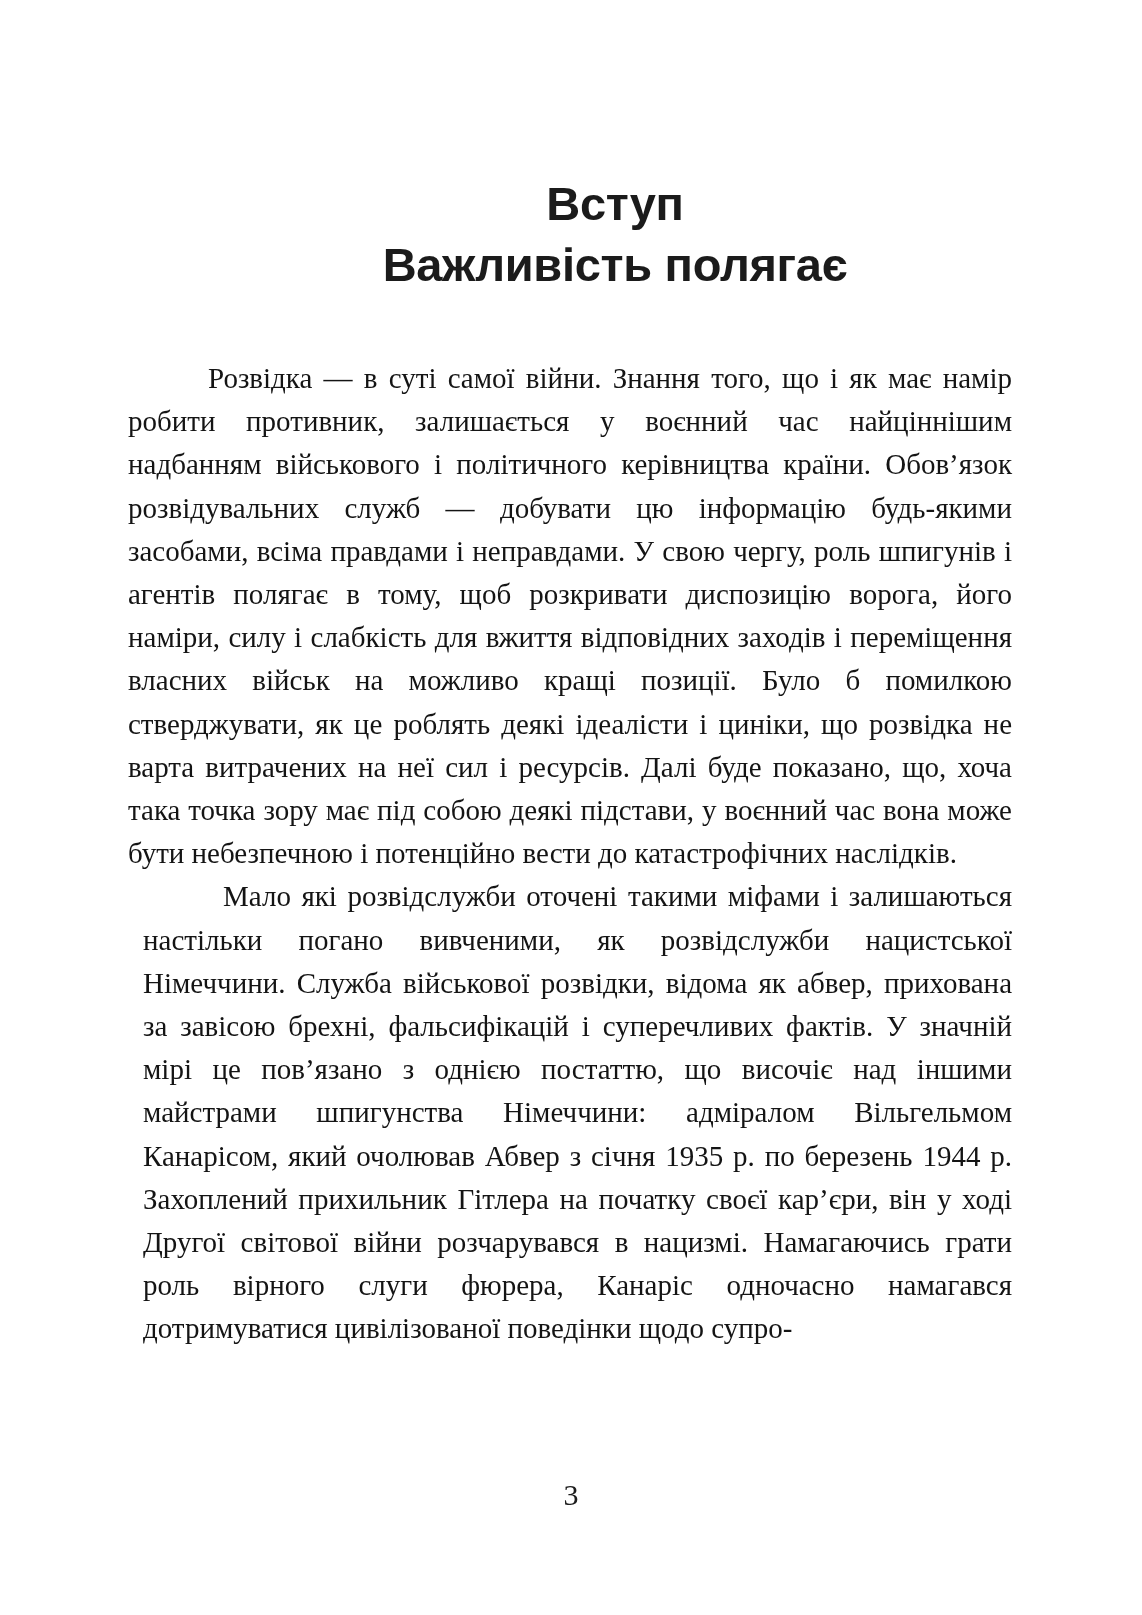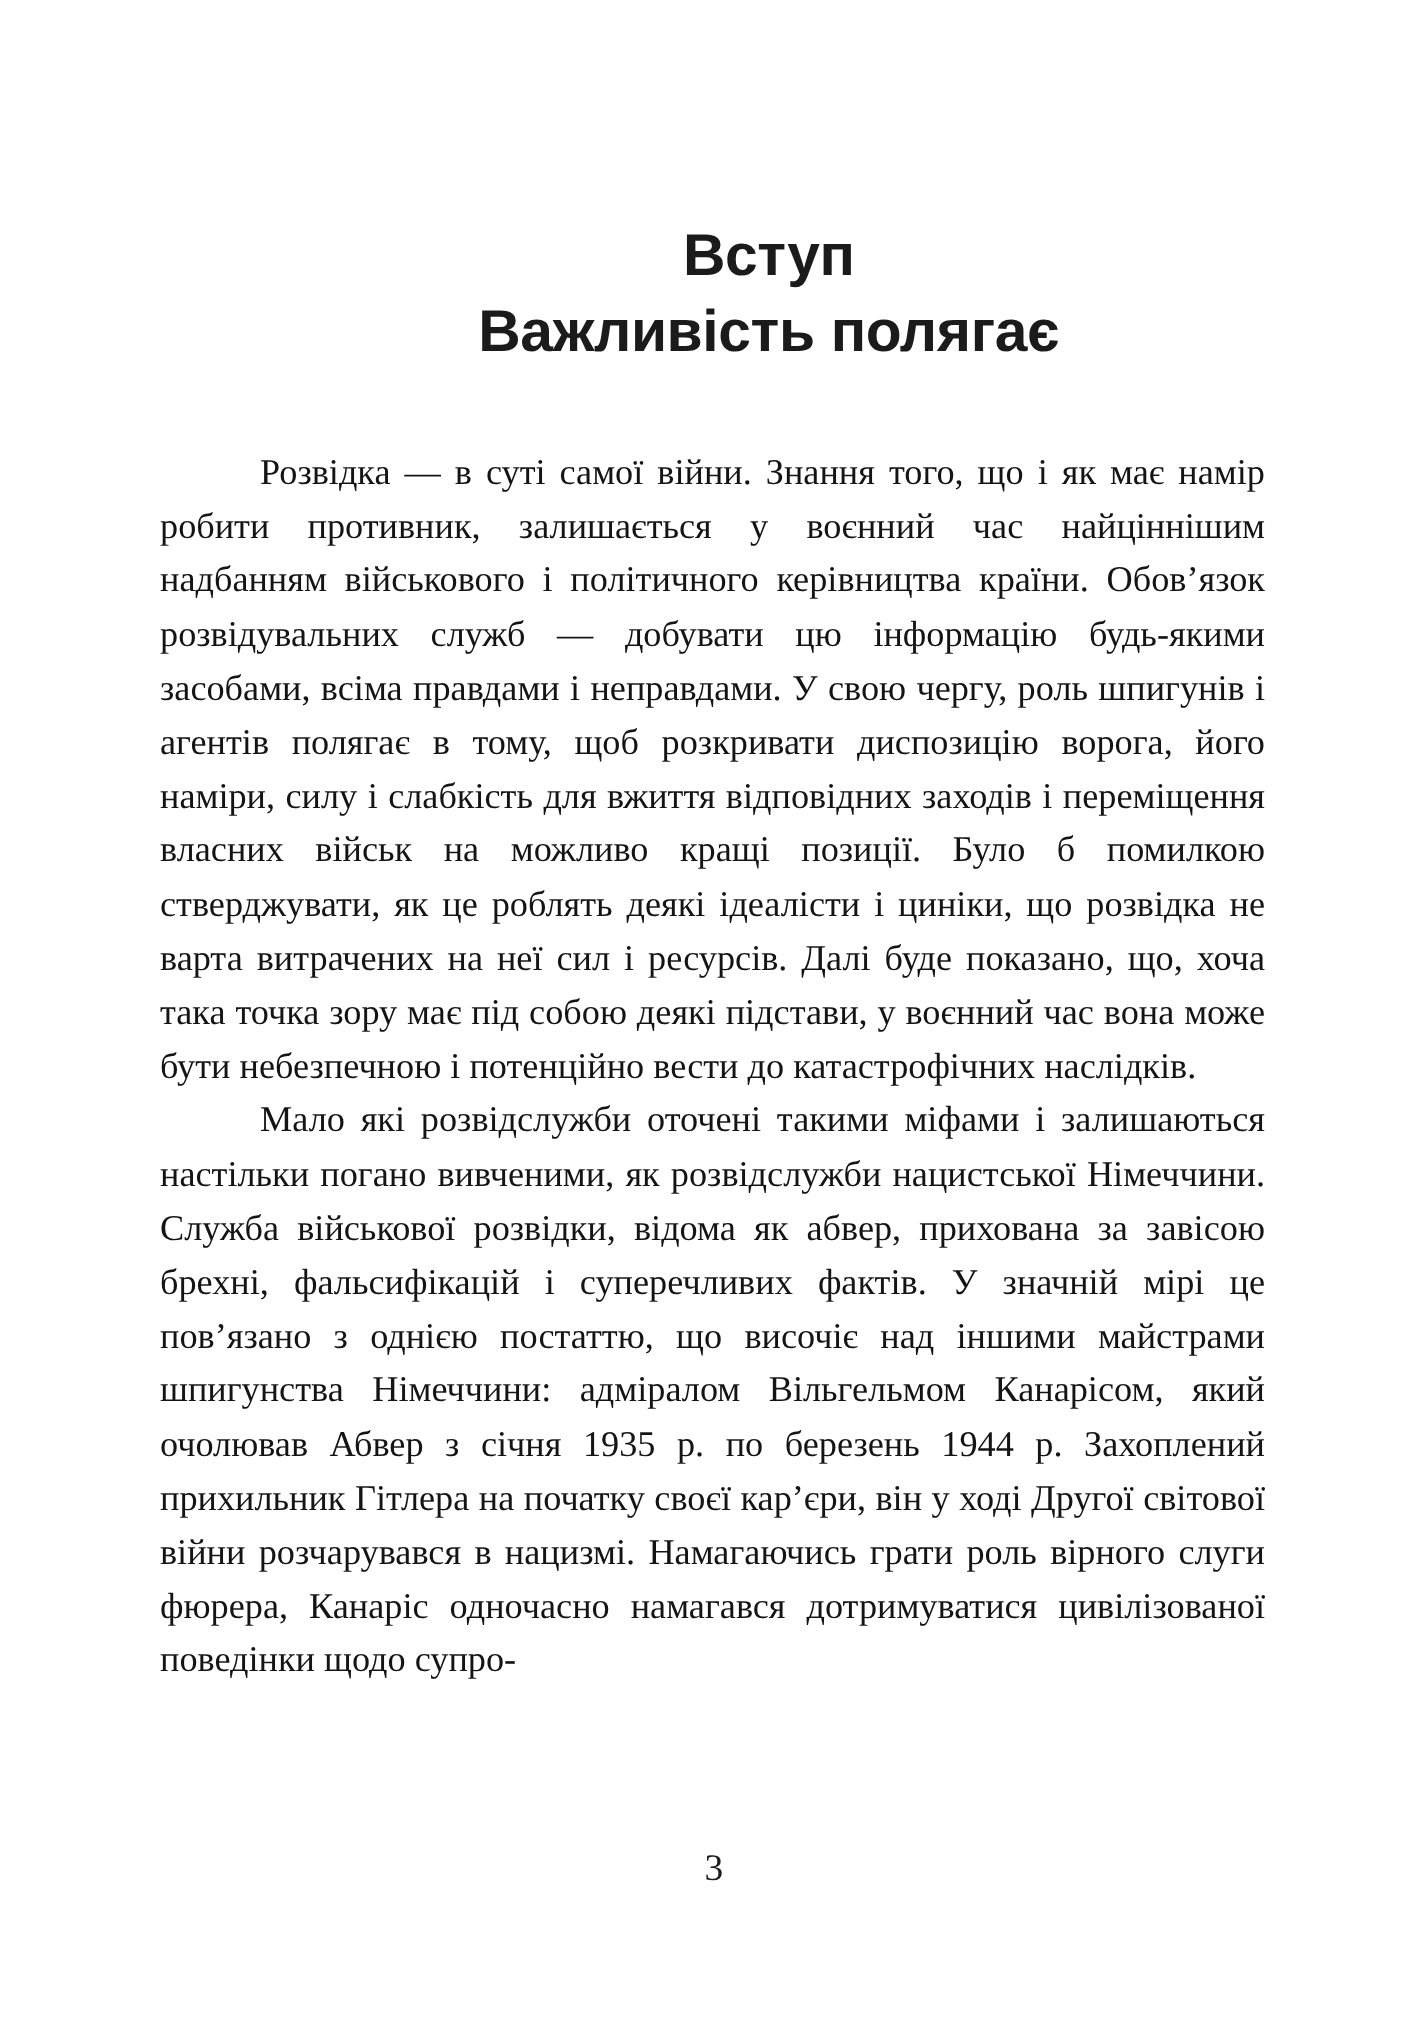--- a/index.html
+++ b/index.html
@@ -62,20 +62,21 @@
     text-align: justify;
     text-justify: inter-word;
     text-indent: 80px;
     margin: 0;
     hyphens: manual;
     -webkit-hyphens: manual;
   }
 
   .body-paragraph + .body-paragraph {
     margin-top: 0px;
+    margin-left: 15px;
   }
 
   
   .body-paragraph:last-of-type {
     text-align: justify;
   }
 
   
   .page-folio {
     position: absolute;

